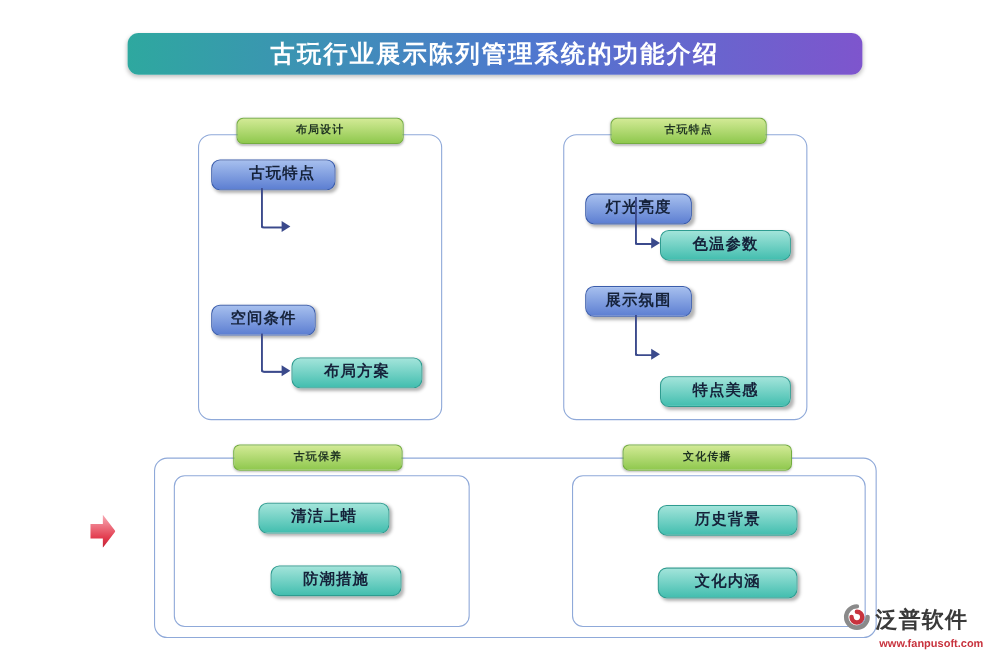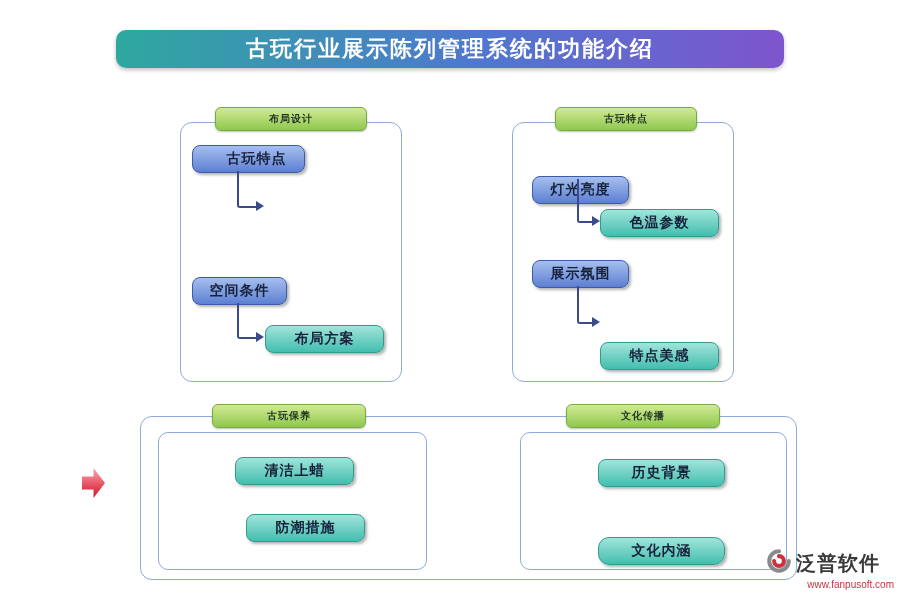--- a/index.html
+++ b/index.html
@@ -62,21 +62,21 @@
   
   .watermark{
     position:absolute;color:#d9685f;opacity:.12;font-size:13px;
     transform:rotate(-18deg);white-space:nowrap;
   }
   
   .logo{position:absolute;left:766px;top:548px;width:128px;}
   .logo-row{display:flex;align-items:center;gap:4px;}
   .logo-name{font-size:20px;font-weight:bold;color:#3a3a3a;letter-spacing:1px;}
   .logo-url{font-size:10px;color:#c8333e;text-align:right;margin-top:1px;
-    font-family:"Liberation Sans","DejaVu Sans",sans-serif;}
+    font-family:"Liberation Sans","DejaVu Sans",sans-serif;font-weight:bold;}
 </style>
 </head>
 <body>
 
 <div class="canvas">
 
   <div class="title">古玩行业展示陈列管理系统的功能介绍</div>
 
   <div class="watermark" style="left:315px;top:308px;">泛普软件</div>
   <div class="watermark" style="left:330px;top:460px;">泛普软件</div>
@@ -109,21 +109,21 @@
   <div class="panel panel-bottom"></div>
 
   <div class="subpanel subpanel-left"></div>
   <div class="tab tab-bl">古玩保养</div>
   <div class="node teal" style="left:235px;top:457px;width:117px;">清洁上蜡</div>
   <div class="node teal" style="left:235px;top:514px;width:117px;margin-left:11px;">防潮措施</div>
 
   <div class="subpanel subpanel-right"></div>
   <div class="tab tab-br">文化传播</div>
   <div class="node teal" style="left:598px;top:459px;width:125px;">历史背景</div>
-  <div class="node teal" style="left:598px;top:537px;width:125px;border-radius:11px;">文化内涵</div>
+  <div class="node teal" style="left:598px;top:516px;width:125px;">文化内涵</div>
 
   <div class="red-arrow"></div>
 
   <div class="logo">
     <div class="logo-row">
       <span>
         <svg width="26" height="26" viewBox="0 0 32 32">
           <path d="M16 4 a12 12 0 1 0 12 12" fill="none" stroke="#8a8a8a" stroke-width="5" stroke-linecap="round"></path>
           <path d="M16 10 a6 6 0 1 1 -6 6" fill="none" stroke="#c8333e" stroke-width="5" stroke-linecap="round"></path>
         </svg>

